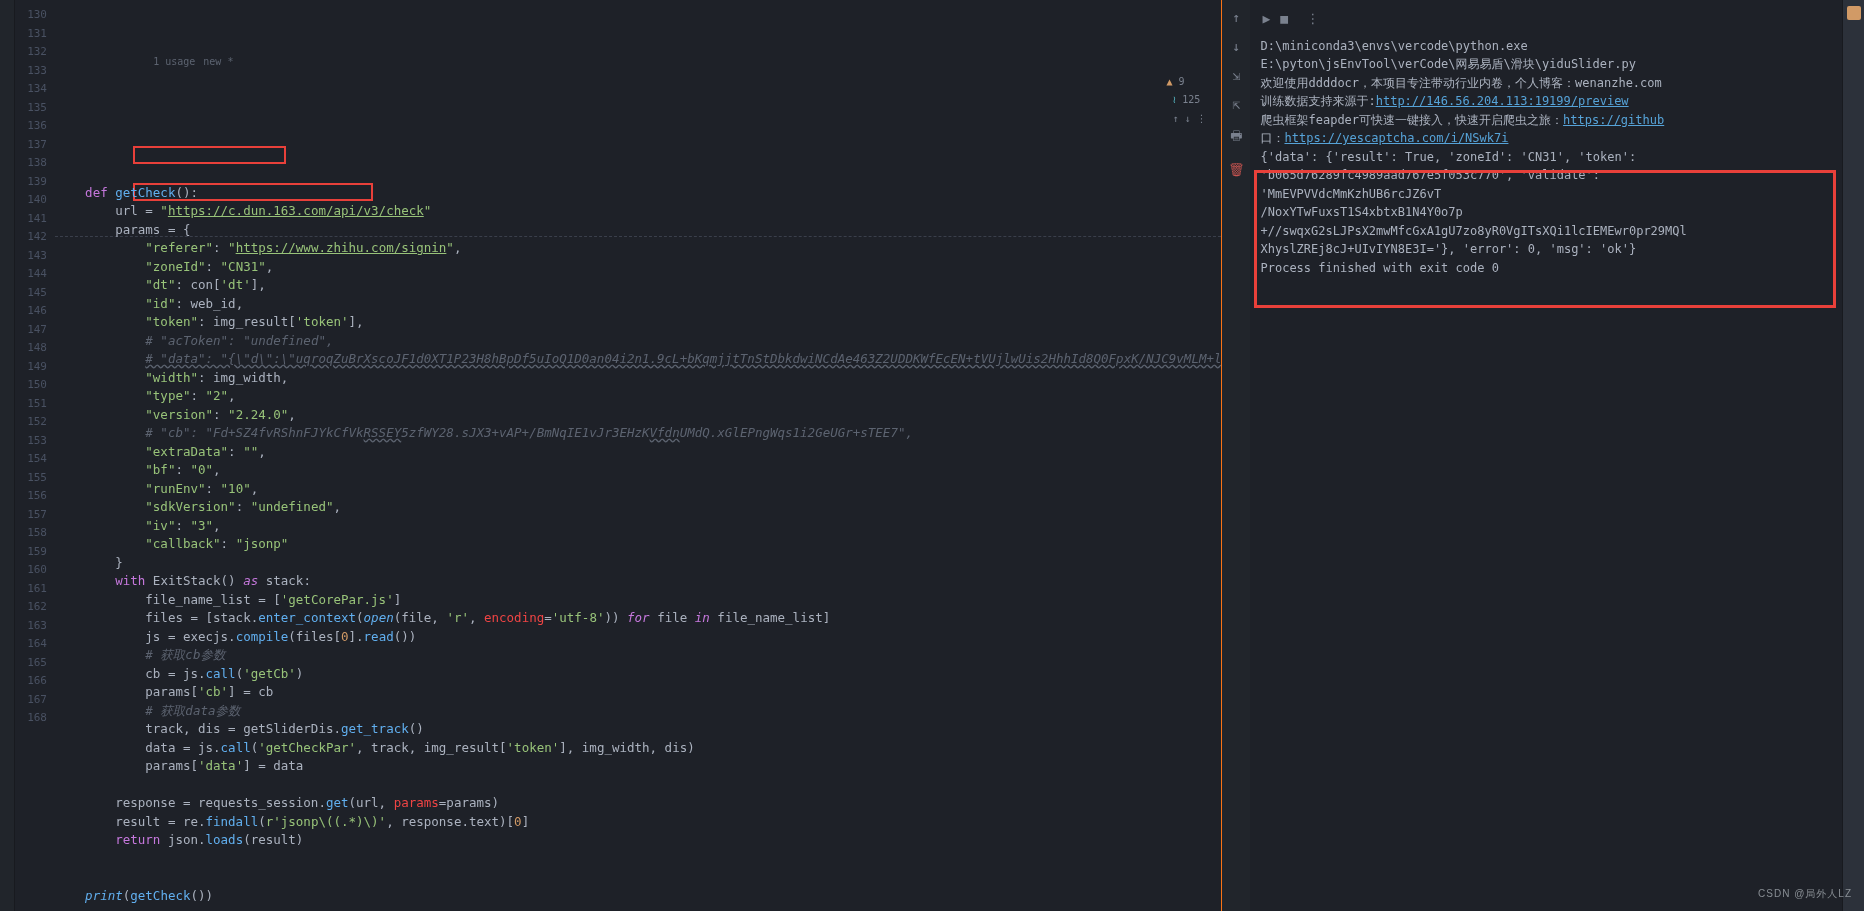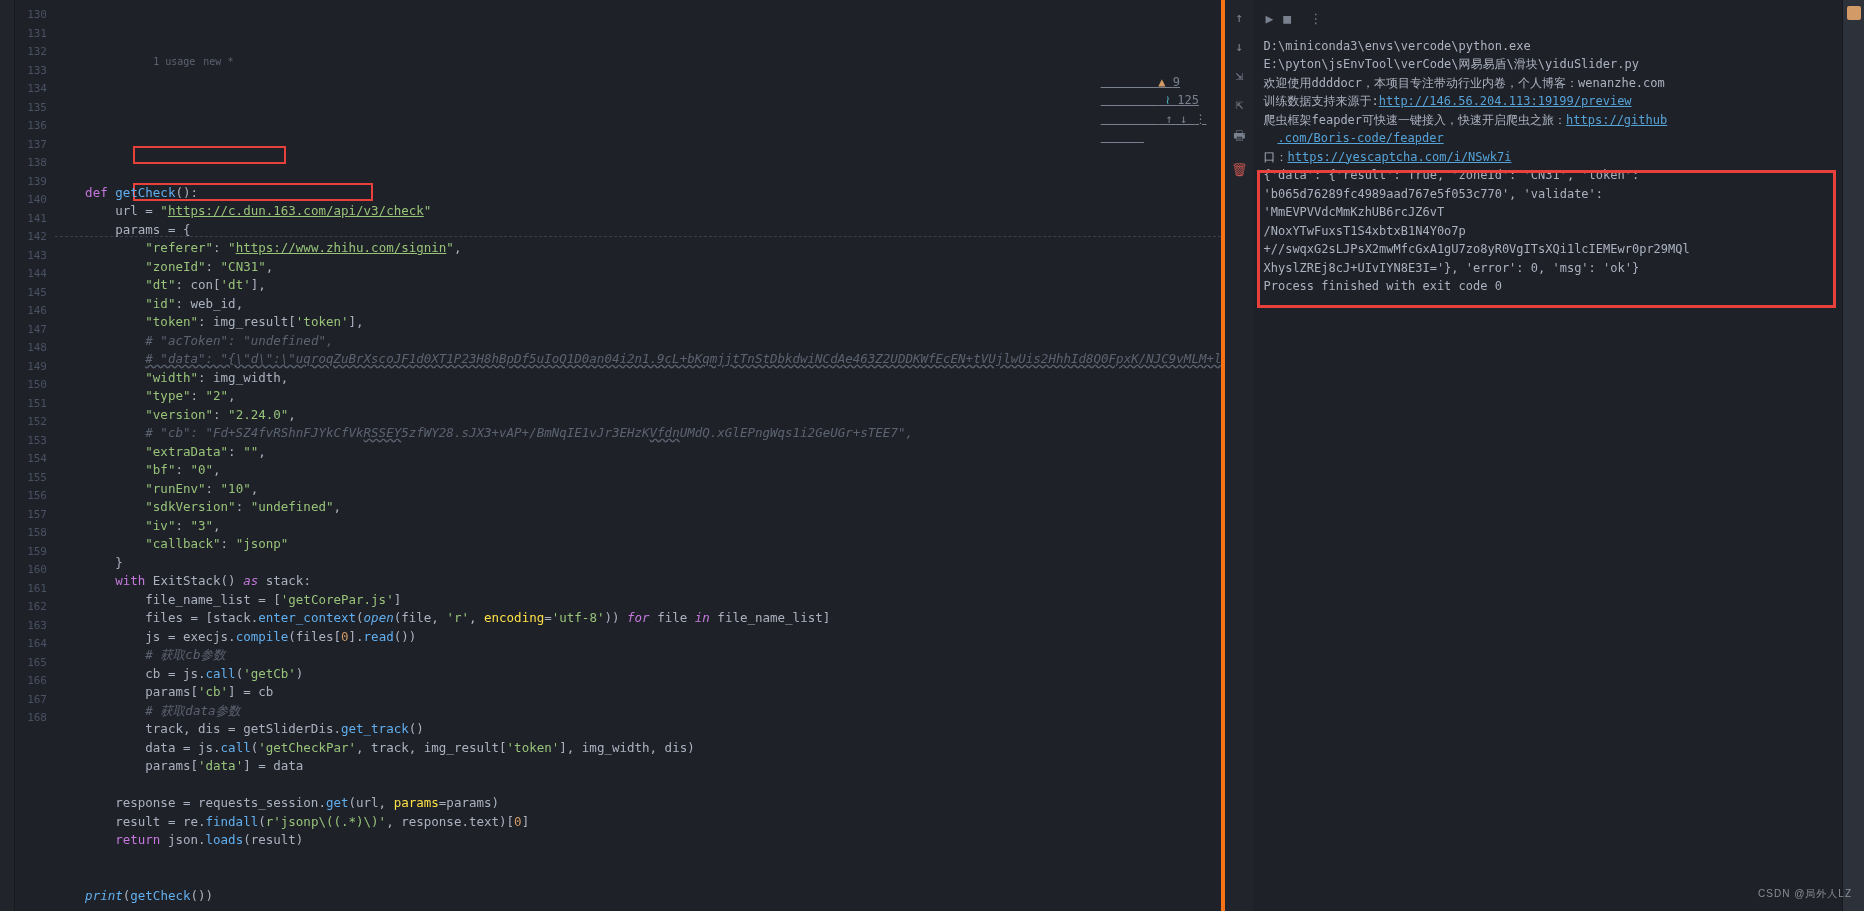--- a/index.html
+++ b/index.html
@@ -1,36 +1,36 @@
 <!DOCTYPE html>
 <html><head>
 <meta charset="utf-8">
 <style>
 * { margin:0; padding:0; box-sizing:border-box; }
 body { background:#1e2128; font-family:'Consolas','Monaco',monospace; font-size:12px; color:#abb2bf; overflow:hidden; width:1864px; height:911px; position:relative; }
 .main { display:flex; height:100%; }
-.editor-panel { flex:0 0 1082px; display:flex; height:100%; border-right:4px solid #f97316; }
+.editor-panel { flex:0 0 1082px; display:flex; height:100%; border-right:1px solid #f97316; }
 .left-stub { width:15px; background:#21252b; border-right:1px solid #181a1f; }
 .gutter { width:40px; background:#1e2128; text-align:right; padding-right:8px; color:#495162; line-height:18.5px; padding-top:6px; font-size:11px; }
 .gutter div { height:18.5px; }
 .code { flex:1; padding-top:6px; line-height:18.5px; white-space:pre; font-size:12.5px; position:relative; overflow:hidden;margin-top:48px; }
 .code-line { height:18.5px; position:relative; }
 .hints { position:absolute; top:-14px; left:50px; font-size:10px; color:#5c6370; }
 .hints span { margin-right:8px; }
-.topright { position:absolute; top:6px; right:15px; font-size:12px; color:#7a818e;text-decoration:underline; }
+.topright { position:absolute; top:6px; right:15px; font-size:10px; color:#7a818e; }
 .topright .warn { color:#d19a66; }
 .topright .arr { color:#56b6c2; }
 .k-def { color:#c678dd; }
 .k-or { color:#c678dd; font-style:italic; }
 .k-kw { color:#c678dd; }
 .fn { color:#61afef; }
 .fn-i { color:#61afef; font-style:italic; }
 .str { color:#98c379; }
 .str-u { color:#98c379; text-decoration:underline; }
-.prop { color:#fde047; }
+.prop { color:#ef4444; }
 .num { color:#d19a66; }
 .cmt { color:#5c6370; font-style:italic; }
 .cmt-u { color:#5c6370; font-style:italic; text-decoration:underline wavy #5c6370; }
 .op { color:#abb2bf; }
 .p { color:#abb2bf; }
 .redbox { border:2px solid #e8403a; position:absolute; pointer-events:none; }
 .right-tools { width:28px; background:#21252b; display:flex; flex-direction:column; align-items:center; gap:14px; padding-top:10px; font-size:13px; }
 .right-tools div { color:#7a818e; cursor:pointer; }
 .right-tools .del { color:#c75450; }
 .console-panel { flex:1; background:#1e2128; padding:8px 10px; font-size:12px; line-height:18.5px; font-family:'Consolas','Monaco',monospace; color:#abb2bf; position:relative; }
@@ -119,21 +119,20 @@
       <span>▶</span>
       <span>■</span>
       <span style="margin-left:8px">⋮</span>
     </div>
     <div id="console-body">
         <div>D:\miniconda3\envs\vercode\python.exe</div>
         <div> E:\pyton\jsEnvTool\verCode\网易易盾\滑块\yiduSlider.py</div>
         <div><span>欢迎使用ddddocr，本项目专注带动行业内卷，个人博客：wenanzhe.com</span></div>
         <div><span>训练数据支持来源于:</span><span class="lnk">http://146.56.204.113:19199/preview</span></div>
         <div><span>爬虫框架feapder可快速一键接入，快速开启爬虫之旅：</span><span class="lnk">https://github</span></div>
-        <div style="padding-left: 14px;"><span class="lnk">.com/Boris-code/feapder</span></div>
         <div><span>口：</span><span class="lnk">https://yescaptcha.com/i/NSwk7i</span></div>
         <div>{'data': {'result': True, 'zoneId': 'CN31', 'token': </div>
         <div>'b065d76289fc4989aad767e5f053c770', 'validate': </div>
         <div>'MmEVPVVdcMmKzhUB6rcJZ6vT</div>
         <div>/NoxYTwFuxsT1S4xbtxB1N4Y0o7p</div>
         <div>+//swqxG2sLJPsX2mwMfcGxA1gU7zo8yR0VgITsXQi1lcIEMEwr0pr29MQl</div>
         <div>XhyslZREj8cJ+UIvIYN8E3I='}, 'error': 0, 'msg': 'ok'}</div>
         <div></div>
         <div>Process finished with exit code 0</div>
       </div>

